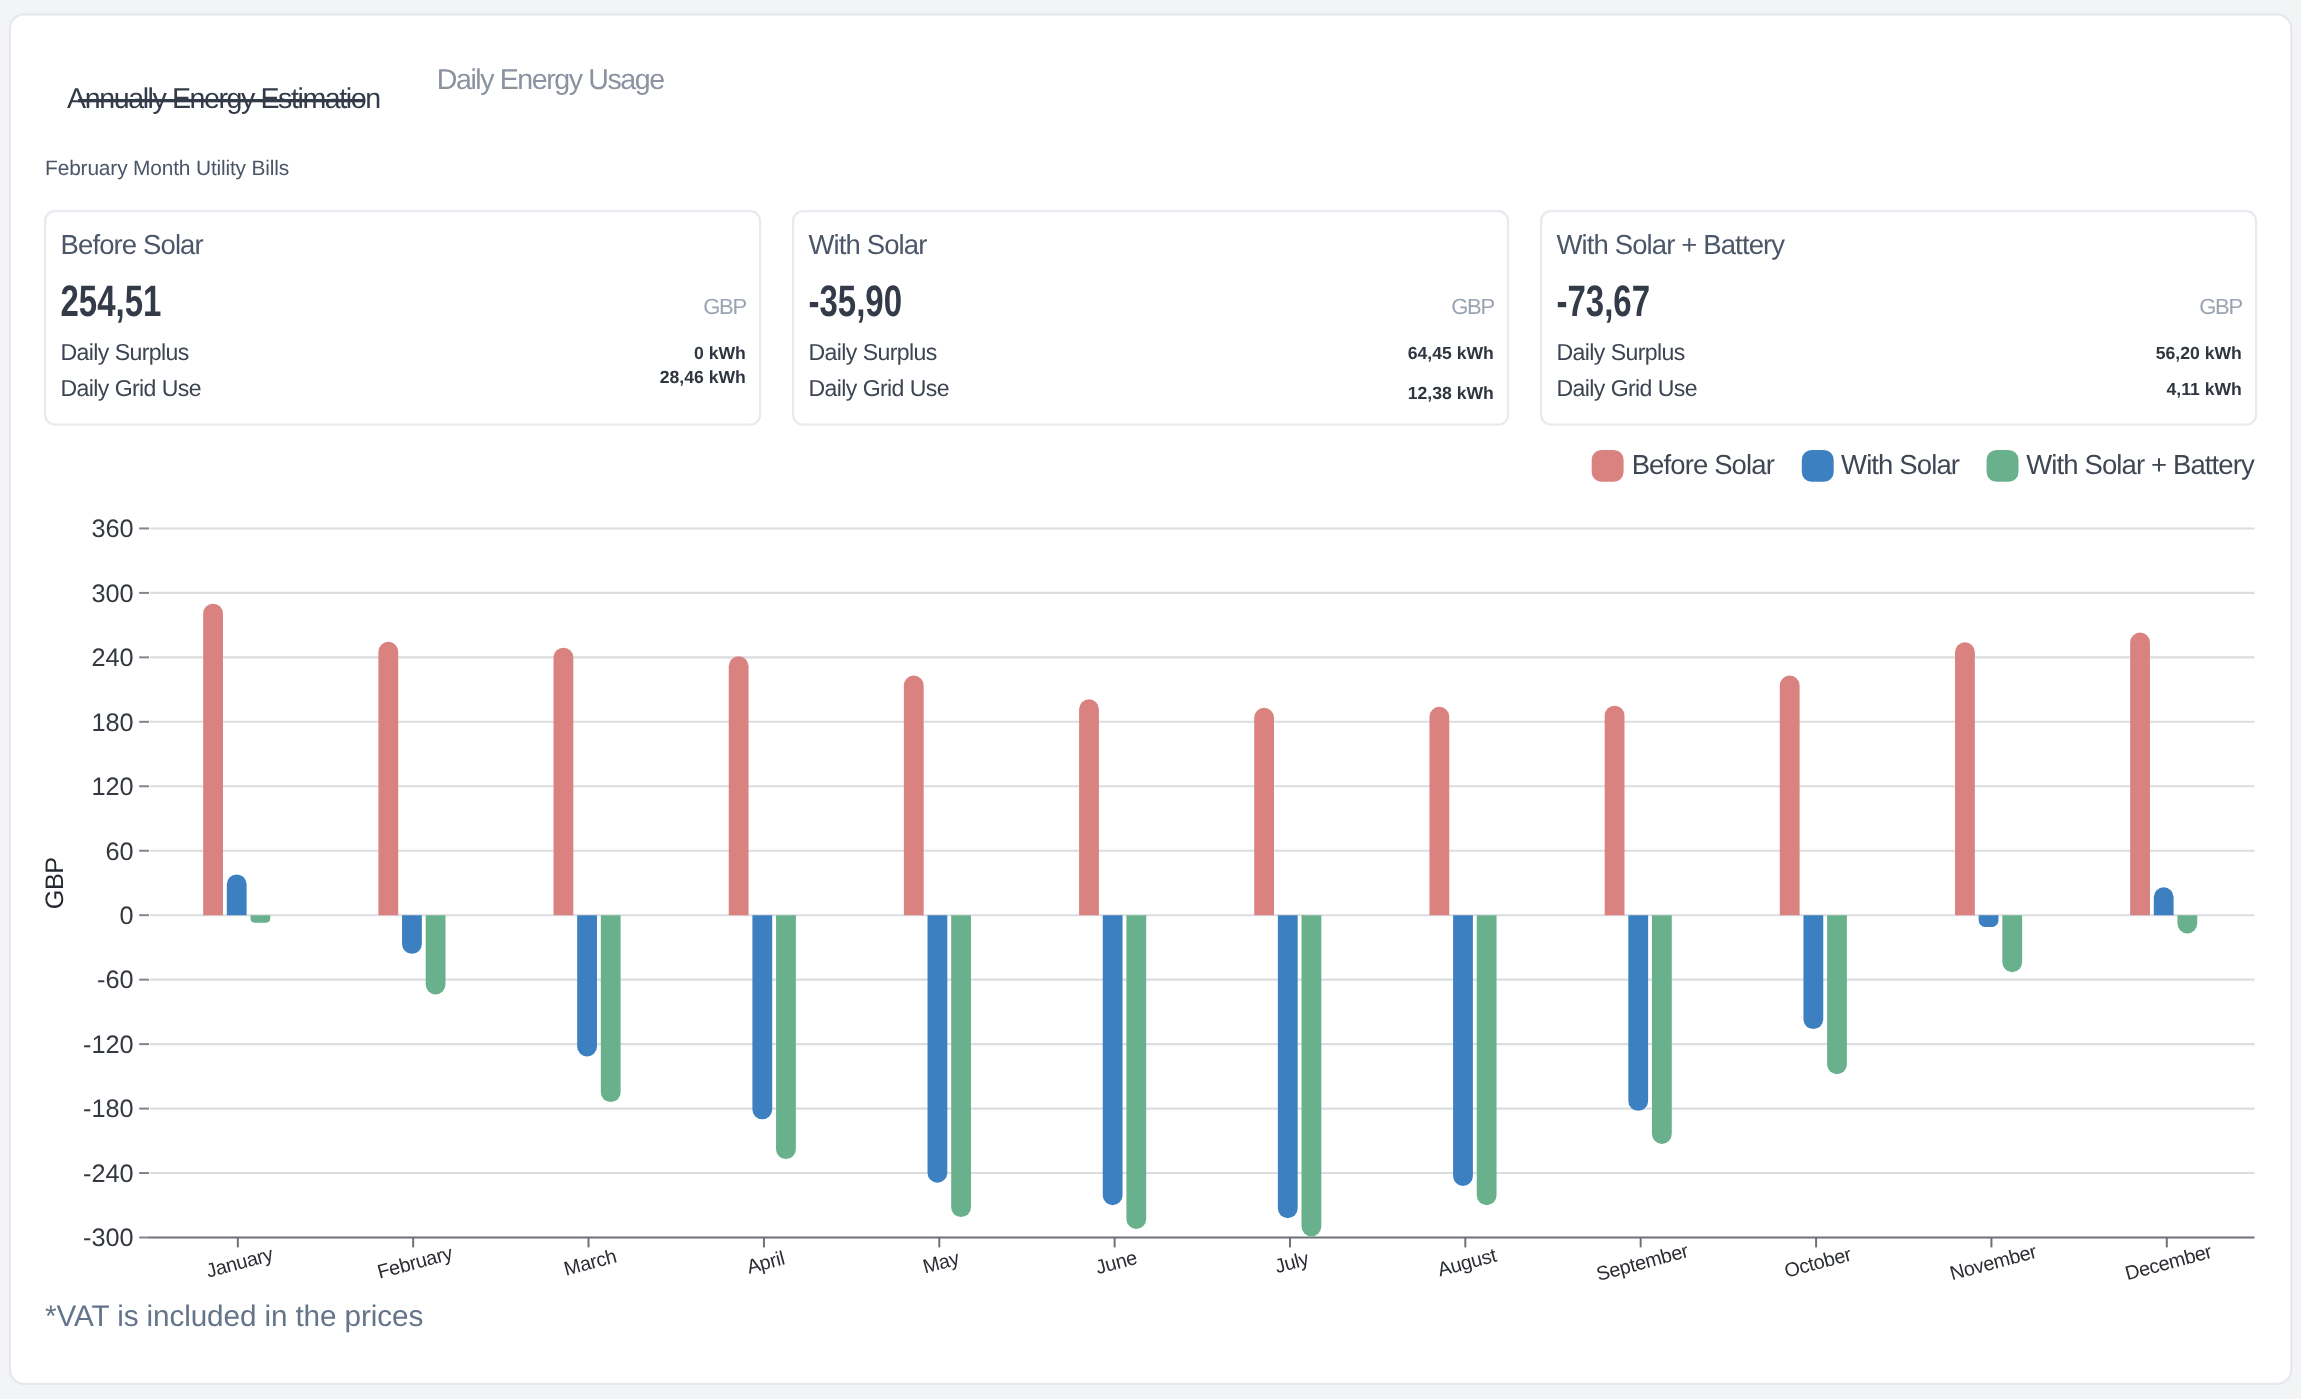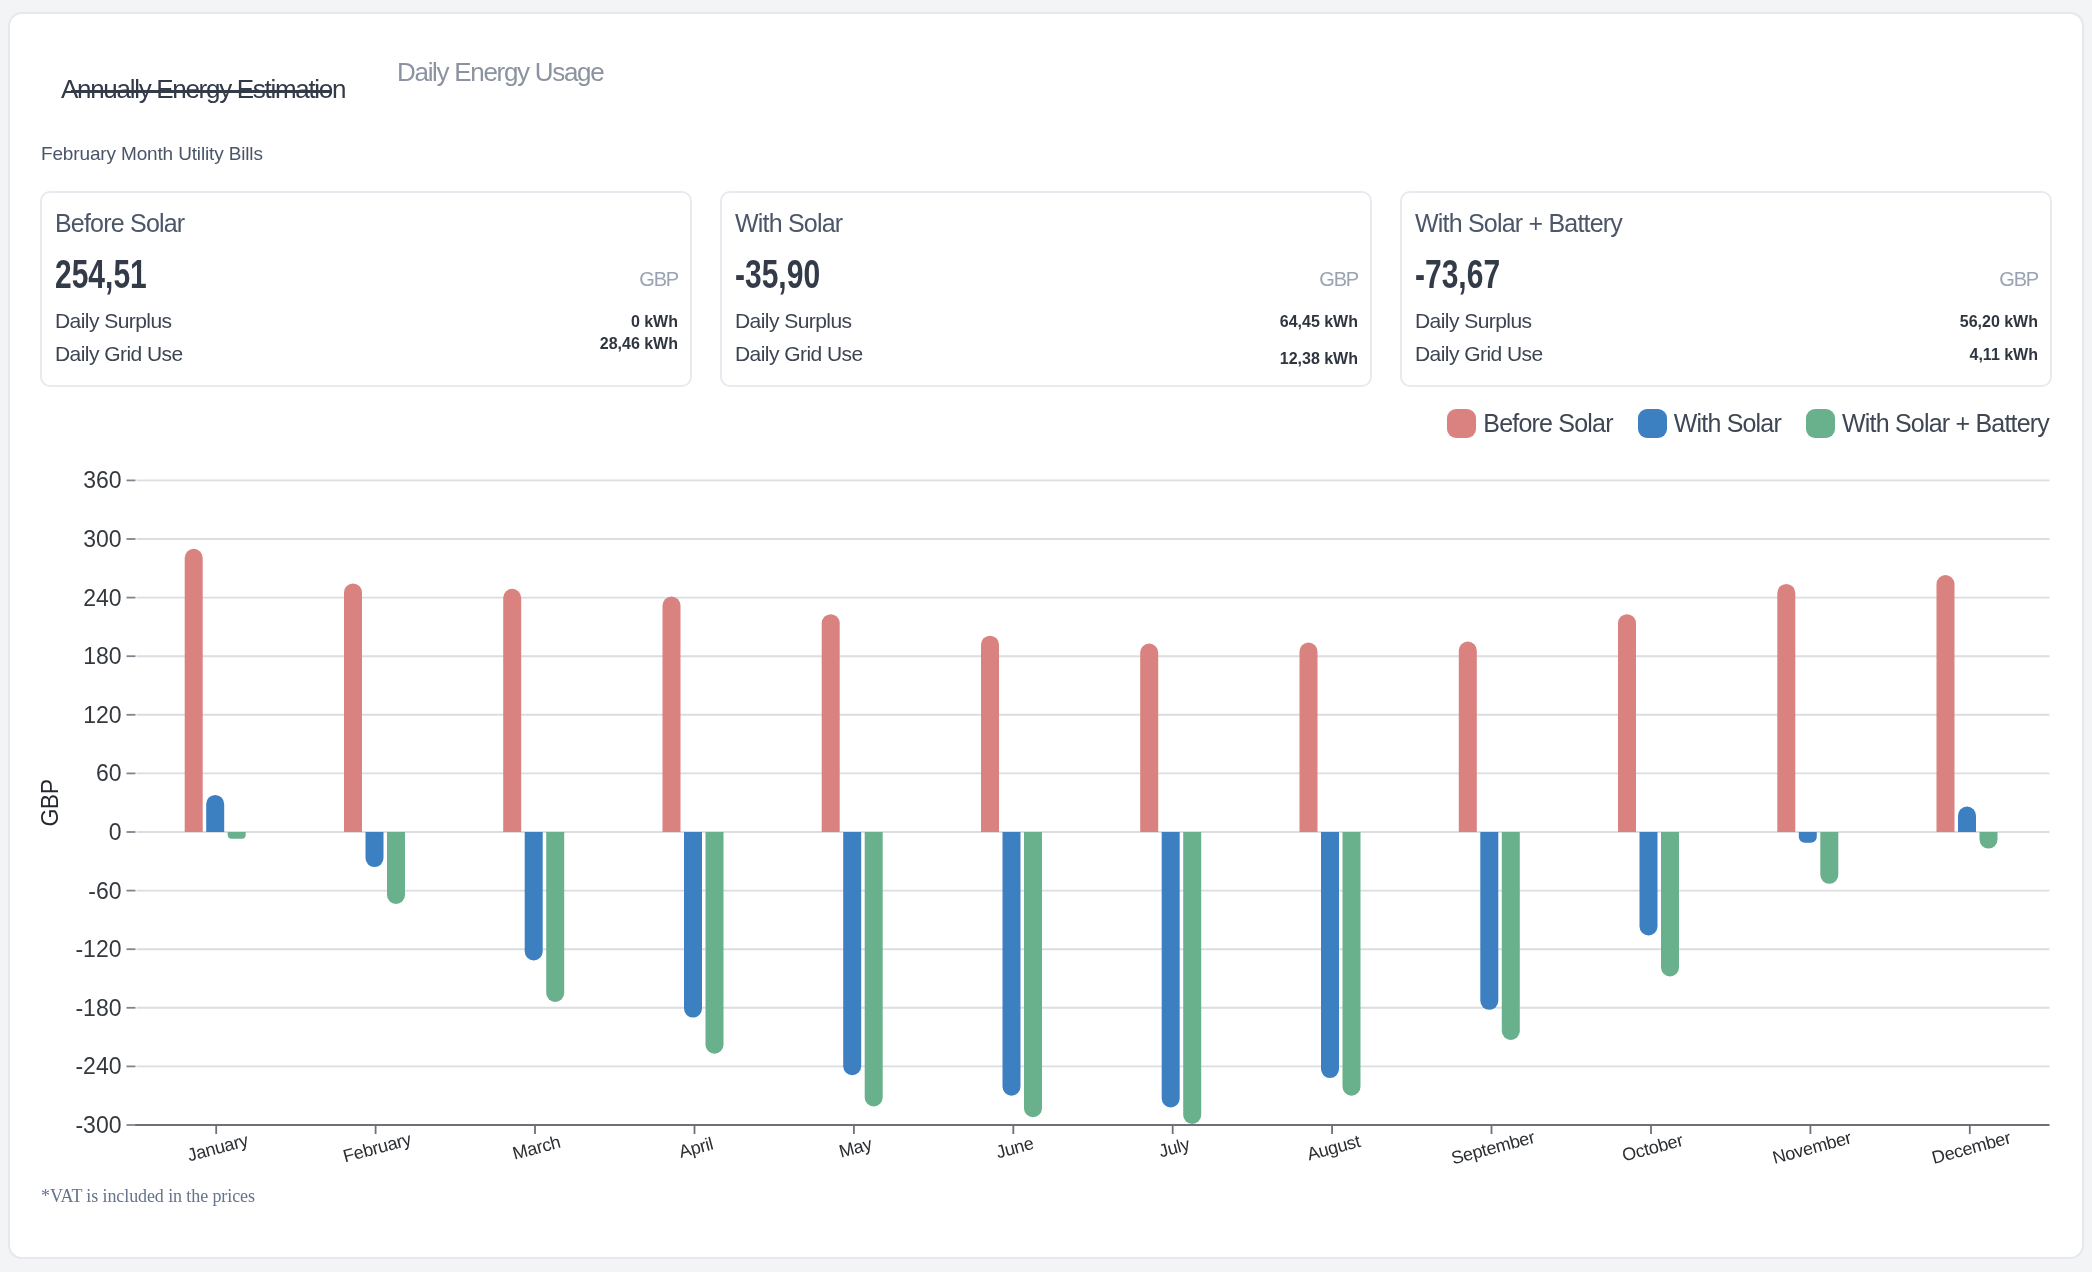--- a/index.html
+++ b/index.html
@@ -17,21 +17,21 @@
   .sc-title { left:13px; top:18px; font-size:25px; line-height:25px; letter-spacing:-0.8px; color:#4b5669; }
   .sc-num  { left:13px; top:61px; font-size:40px; line-height:40px; font-weight:bold; color:#333b49;
               transform:scaleX(0.75); transform-origin:left center; }
   .sc-gbp  { right:12px; top:76px; font-size:20px; line-height:20px; letter-spacing:-1.2px; color:#9aa3b2; }
   .sc-lab  { left:13px; font-size:21px; line-height:21px; letter-spacing:-0.55px; color:#3d4553; }
   .sc-val  { right:12px; font-size:16px; line-height:20px; font-weight:bold; color:#2f3640; }
   .legend { position:absolute; right:43px; top:409px; height:29px; display:flex;
     align-items:center; font-size:25px; letter-spacing:-0.8px; color:#3f4654; }
   .sw { width:29px; height:29px; border-radius:9px; margin-right:7px; flex:none; }
   .lgap { width:25px; flex:none; }
-  .note { position:absolute; left:41px; top:1186px; font-size:18px; line-height:21px; letter-spacing:-0.1px; color:#64748b;font-family:Liberation Serif, serif; }
+  .note { position:absolute; left:41px; top:1186px; font-size:27px; line-height:21px; letter-spacing:-0.1px; color:#64748b; }
   svg { position:absolute; left:0; top:0; }
   svg text { font-family:"Liberation Sans", sans-serif; }
 </style>
 </head>
 <body>
 <div class="panel"></div>
 <div class="tab1">Annually Energy Estimation</div>
 <div class="tab1u"></div>
 <div class="tab2">Daily Energy Usage</div>
 <div class="head">February Month Utility Bills</div>

